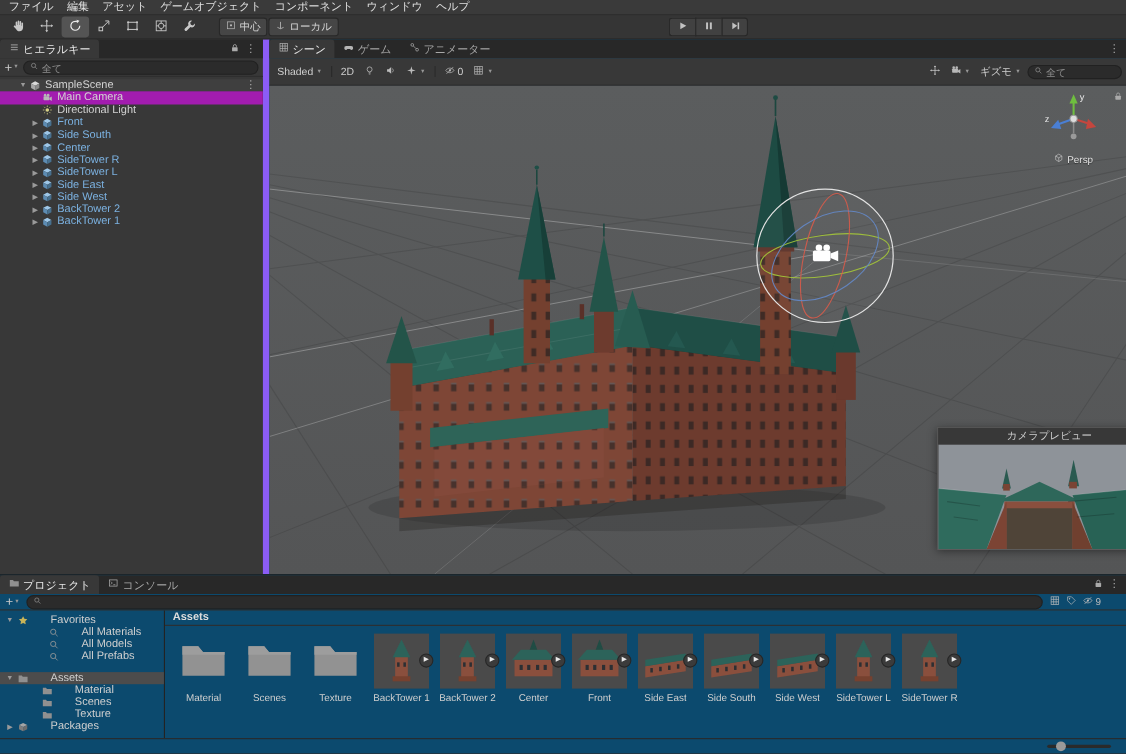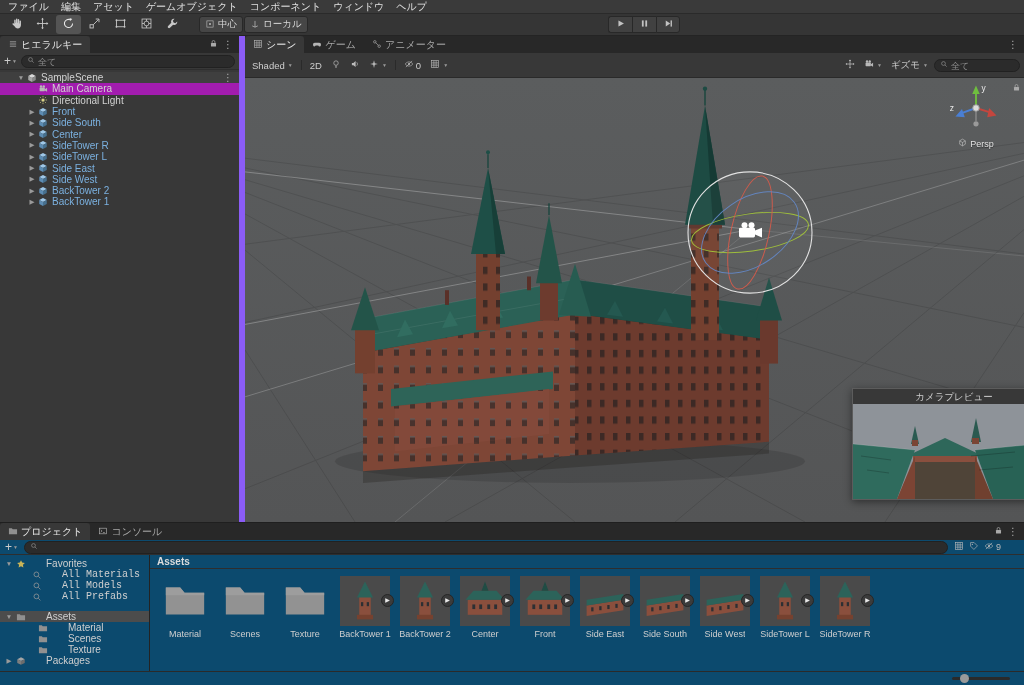--- a/index.html
+++ b/index.html
@@ -86,21 +86,21 @@
   .hidden-count{font-size:9px;color:#bbb;display:flex;align-items:center;gap:2px;}
   .proj-body{flex:1;display:flex;min-height:0;}
   .proj-tree{width:150px;flex:none;border-right:1px solid #232323;padding-top:3px;}
   .p-row{height:11px;display:flex;align-items:center;font-size:10px;color:#cfcfcf;white-space:nowrap;cursor:default;}
   .p-row .expander{width:10px;flex:none;font-size:6.5px;color:#9a9a9a;text-align:center;}
   .p-row .icon{width:13px;height:11px;flex:none;display:flex;align-items:center;justify-content:center;}
   .p-row .icon svg{width:10px;height:10px;}
   .p-row .label{margin-left:19px;}
   .p-row.selected{background:#4c4c4c;}
   .p-gap{height:9px;}
-  .ind0{padding-left:4px;}.ind1{padding-left:20px;font-family:Liberation Mono, monospace;}.ind2{padding-left:26px;}
+  .ind0{padding-left:4px;}.ind1{padding-left:32px;}.ind2{padding-left:26px;}
   .proj-main{flex:1;display:flex;flex-direction:column;min-width:0;}
   .proj-header{height:14px;line-height:14px;padding-left:7px;font-size:10px;color:#dcdcdc;border-bottom:1px solid #2e2e2e;font-weight:bold;}
   .asset-grid{flex:1;display:flex;align-items:flex-start;padding:7px 0 0 5px;}
   .asset-item{width:60px;flex:none;display:flex;flex-direction:column;align-items:center;cursor:default;}
   .thumb{width:50px;height:50px;position:relative;display:flex;align-items:center;justify-content:center;margin-bottom:3px;}
   .thumb.prefab-thumb{background:#4a4a4a;}
   .thumb .icon svg{width:46px;height:40px;}
   .thumb svg.mini{width:46px;height:46px;}
   .expand-arrow{position:absolute;right:-4px;top:18px;width:13px;height:13px;border-radius:50%;background:#3b3b3b;border:1px solid #262626;color:#e8e8e8;font-size:6px;line-height:11px;text-align:center;cursor:pointer;}
   .asset-label{font-size:9px;color:#cfcfcf;max-width:60px;white-space:nowrap;overflow:hidden;text-overflow:ellipsis;}

